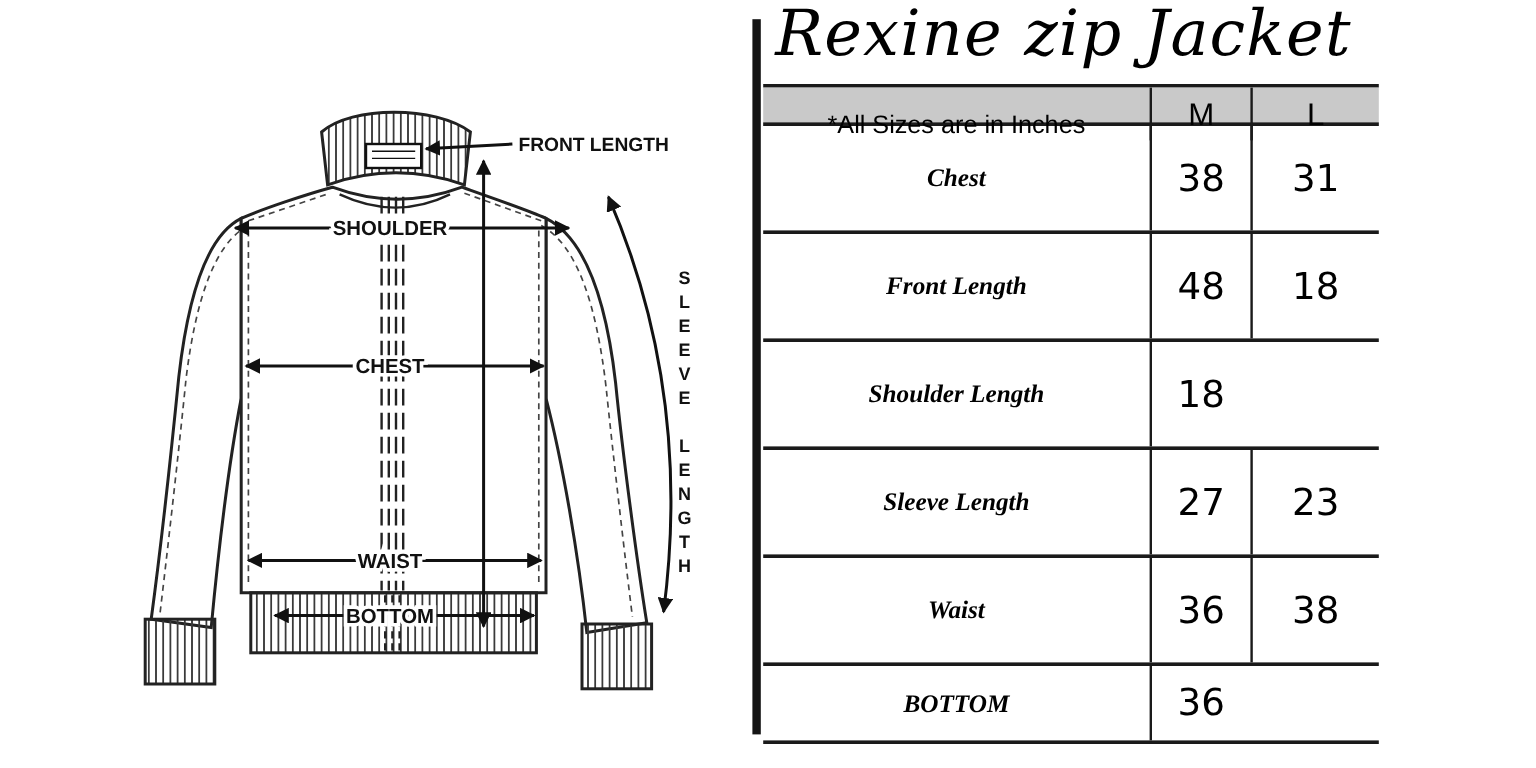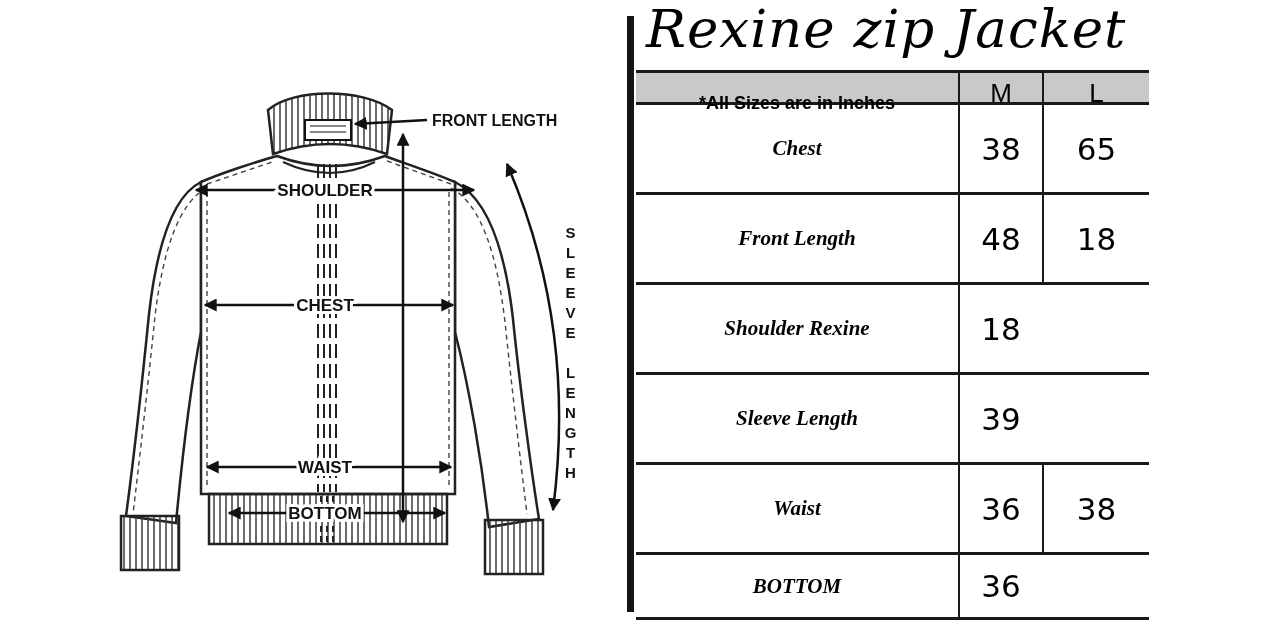--- a/index.html
+++ b/index.html
@@ -29,21 +29,21 @@
   .title {
     position: absolute; left: 646px; top: -2px; width: 505px;
     font-family: "DejaVu Serif", serif; font-style: italic;
     font-size: 53px; letter-spacing: 1px; white-space: nowrap; color: #000;
   }
   .size-table { position: absolute; left: 636px; top: 70px; width: 513px; border-top: 3px solid #1a1a1a; }
   .t-row { display: grid; grid-template-columns: 322px 84px 107px; border-bottom: 3px solid #1a1a1a; }
   .t-cell { display: flex; align-items: center; justify-content: center; }
   .t-cell + .t-cell { border-left: 2px solid #1a1a1a; }
   .t-head { background: #c9c9c9; height: 29px; }
-  .t-note { font-weight: bold; font-size: 18px; margin-top: 20px; }
+  .t-note { font-weight: normal; font-size: 21px; margin-top: 20px; }
   .t-size { font-size: 26px; }
   .t-body { height: 87px; }
   .t-body.last { height: 62px; }
   .t-label { font-family: "Liberation Serif", serif; font-style: italic; font-weight: bold; font-size: 21px; }
   .t-num { font-family: "DejaVu Sans", sans-serif; font-size: 31px; }
 </style>
 </head>
 <body>
 
 <div class="canvas">
@@ -130,34 +130,35 @@
   <div class="size-table">
     <div class="t-row t-head">
       <div class="t-cell t-note">*All Sizes are in Inches</div>
       <div class="t-cell t-size">M</div>
       <div class="t-cell t-size">L</div>
     </div>
 
     <div class="t-row t-body">
       <div class="t-cell t-label">Chest</div>
       <div class="t-cell t-num">38</div>
-      <div class="t-cell t-num">65</div>
+      <div class="t-cell t-num">31</div>
     </div>
     <div class="t-row t-body">
       <div class="t-cell t-label">Front Length</div>
       <div class="t-cell t-num">48</div>
       <div class="t-cell t-num">18</div>
     </div>
     <div class="t-row t-body">
-      <div class="t-cell t-label">Shoulder Rexine</div>
+      <div class="t-cell t-label">Shoulder Length</div>
       <div class="t-cell t-num">18</div>
     </div>
     <div class="t-row t-body">
       <div class="t-cell t-label">Sleeve Length</div>
-      <div class="t-cell t-num">39</div>
+      <div class="t-cell t-num">27</div>
+      <div class="t-cell t-num">23</div>
     </div>
     <div class="t-row t-body">
       <div class="t-cell t-label">Waist</div>
       <div class="t-cell t-num">36</div>
       <div class="t-cell t-num">38</div>
     </div>
     <div class="t-row t-body last">
       <div class="t-cell t-label">BOTTOM</div>
       <div class="t-cell t-num">36</div>
     </div>

